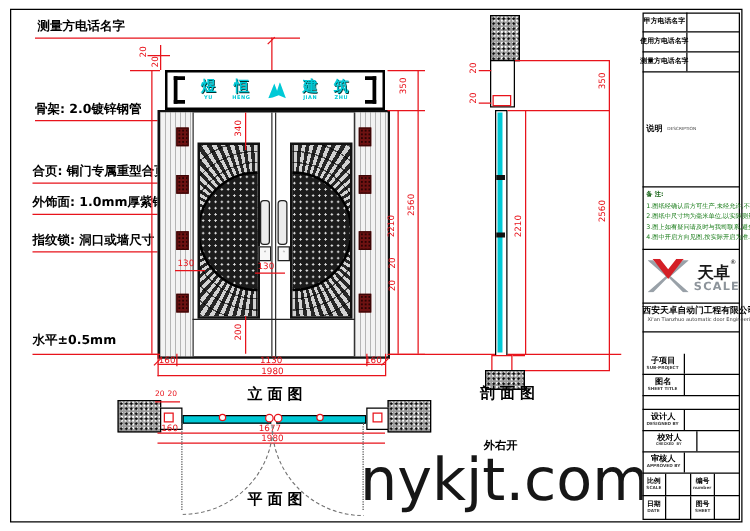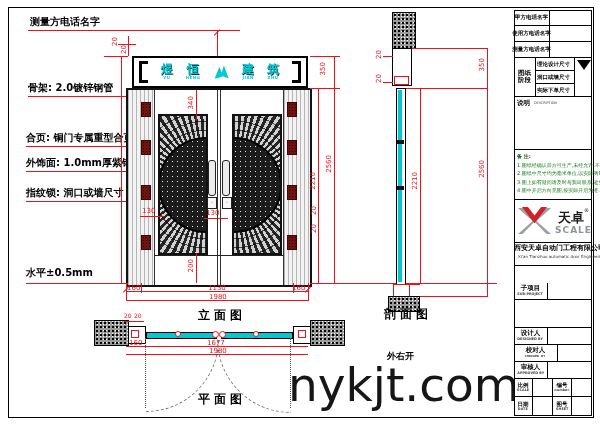--- a/index.html
+++ b/index.html
@@ -276,40 +276,20 @@
       </div>
     <div style="flex:1;"></div>
   </div>
   <div class="row" style="top:42px;height:16px;">
     <div class="labcell" style="width:36px;">
         <span class="cn6">测量方电话名字</span>
       </div>
     <div style="flex:1;"></div>
   </div>
 
-  <div class="row" style="top:58px;height:39px;">
-    <div class="labcell" style="width:22px;">
-      <span class="cn7">图纸</span>
-      <span class="cn7">阶段</span>
-    </div>
-    <div style="flex:1;display:flex;flex-direction:column;">
-      <div style="flex:1;border-bottom:1px solid #000;display:flex;align-items:center;">
-          <span class="cn6" style="font-weight:bold;padding-left:1px;">理论设计尺寸</span>
-        </div>
-      <div style="flex:1;border-bottom:1px solid #000;display:flex;align-items:center;">
-          <span class="cn6" style="font-weight:bold;padding-left:1px;">洞口或墙尺寸</span>
-        </div>
-      <div style="flex:1;display:flex;align-items:center;">
-          <span class="cn6" style="font-weight:bold;padding-left:1px;">实际下单尺寸</span>
-        </div>
-    </div>
-    <div style="width:17px;border-left:1px solid #000;display:flex;justify-content:center;padding-top:2px;">
-      <div class="tri"></div>
-    </div>
-  </div>
 
   <div class="row" style="top:97px;height:13px;border-bottom:none;align-items:center;">
     <span class="cn7" style="font-weight:bold;padding-left:3px;">说明</span>
     <span class="en4" style="padding-left:2px;">DESCRIPTION</span>
   </div>
   <div class="row" style="top:110px;height:40px;"></div>
 
   <div class="row" style="top:150px;height:50px;display:block;padding:2px 0 0 3px;">
     <div class="green" style="font-weight:bold;color:#0c5c0c;">备  注:</div>
     <div class="green">1.图纸经确认后方可生产,未经允许,不得更改.</div>
@@ -335,20 +315,27 @@
     <div style="font-size:4.5px;color:#333;white-space:nowrap;transform:scale(.9);">Xi'an Tianzhuo automatic door Engineering Co. Ltd.</div>
   </div>
 
   <div class="row" style="top:283px;height:17px;">
     <div class="labcell" style="width:34px;">
         <span class="cn7">子项目</span>
         <span class="en4">SUB-PROJECT</span>
       </div>
     <div style="flex:1;"></div>
   </div>
+  <div class="row" style="top:300px;height:17px;">
+    <div class="labcell" style="width:34px;">
+        <span class="cn7">图名</span>
+        <span class="en4">SHEET TITLE</span>
+      </div>
+    <div style="flex:1;"></div>
+  </div>
   <div class="row" style="top:317px;height:11px;"></div>
   <div class="row" style="top:328px;height:17px;">
     <div class="labcell" style="width:34px;">
         <span class="cn7">设计人</span>
         <span class="en4">DESIGNED BY</span>
       </div>
     <div style="flex:1;"></div>
   </div>
   <div class="row" style="top:345px;height:17px;">
     <div class="labcell" style="width:44px;font-family:Liberation Mono, monospace;">

